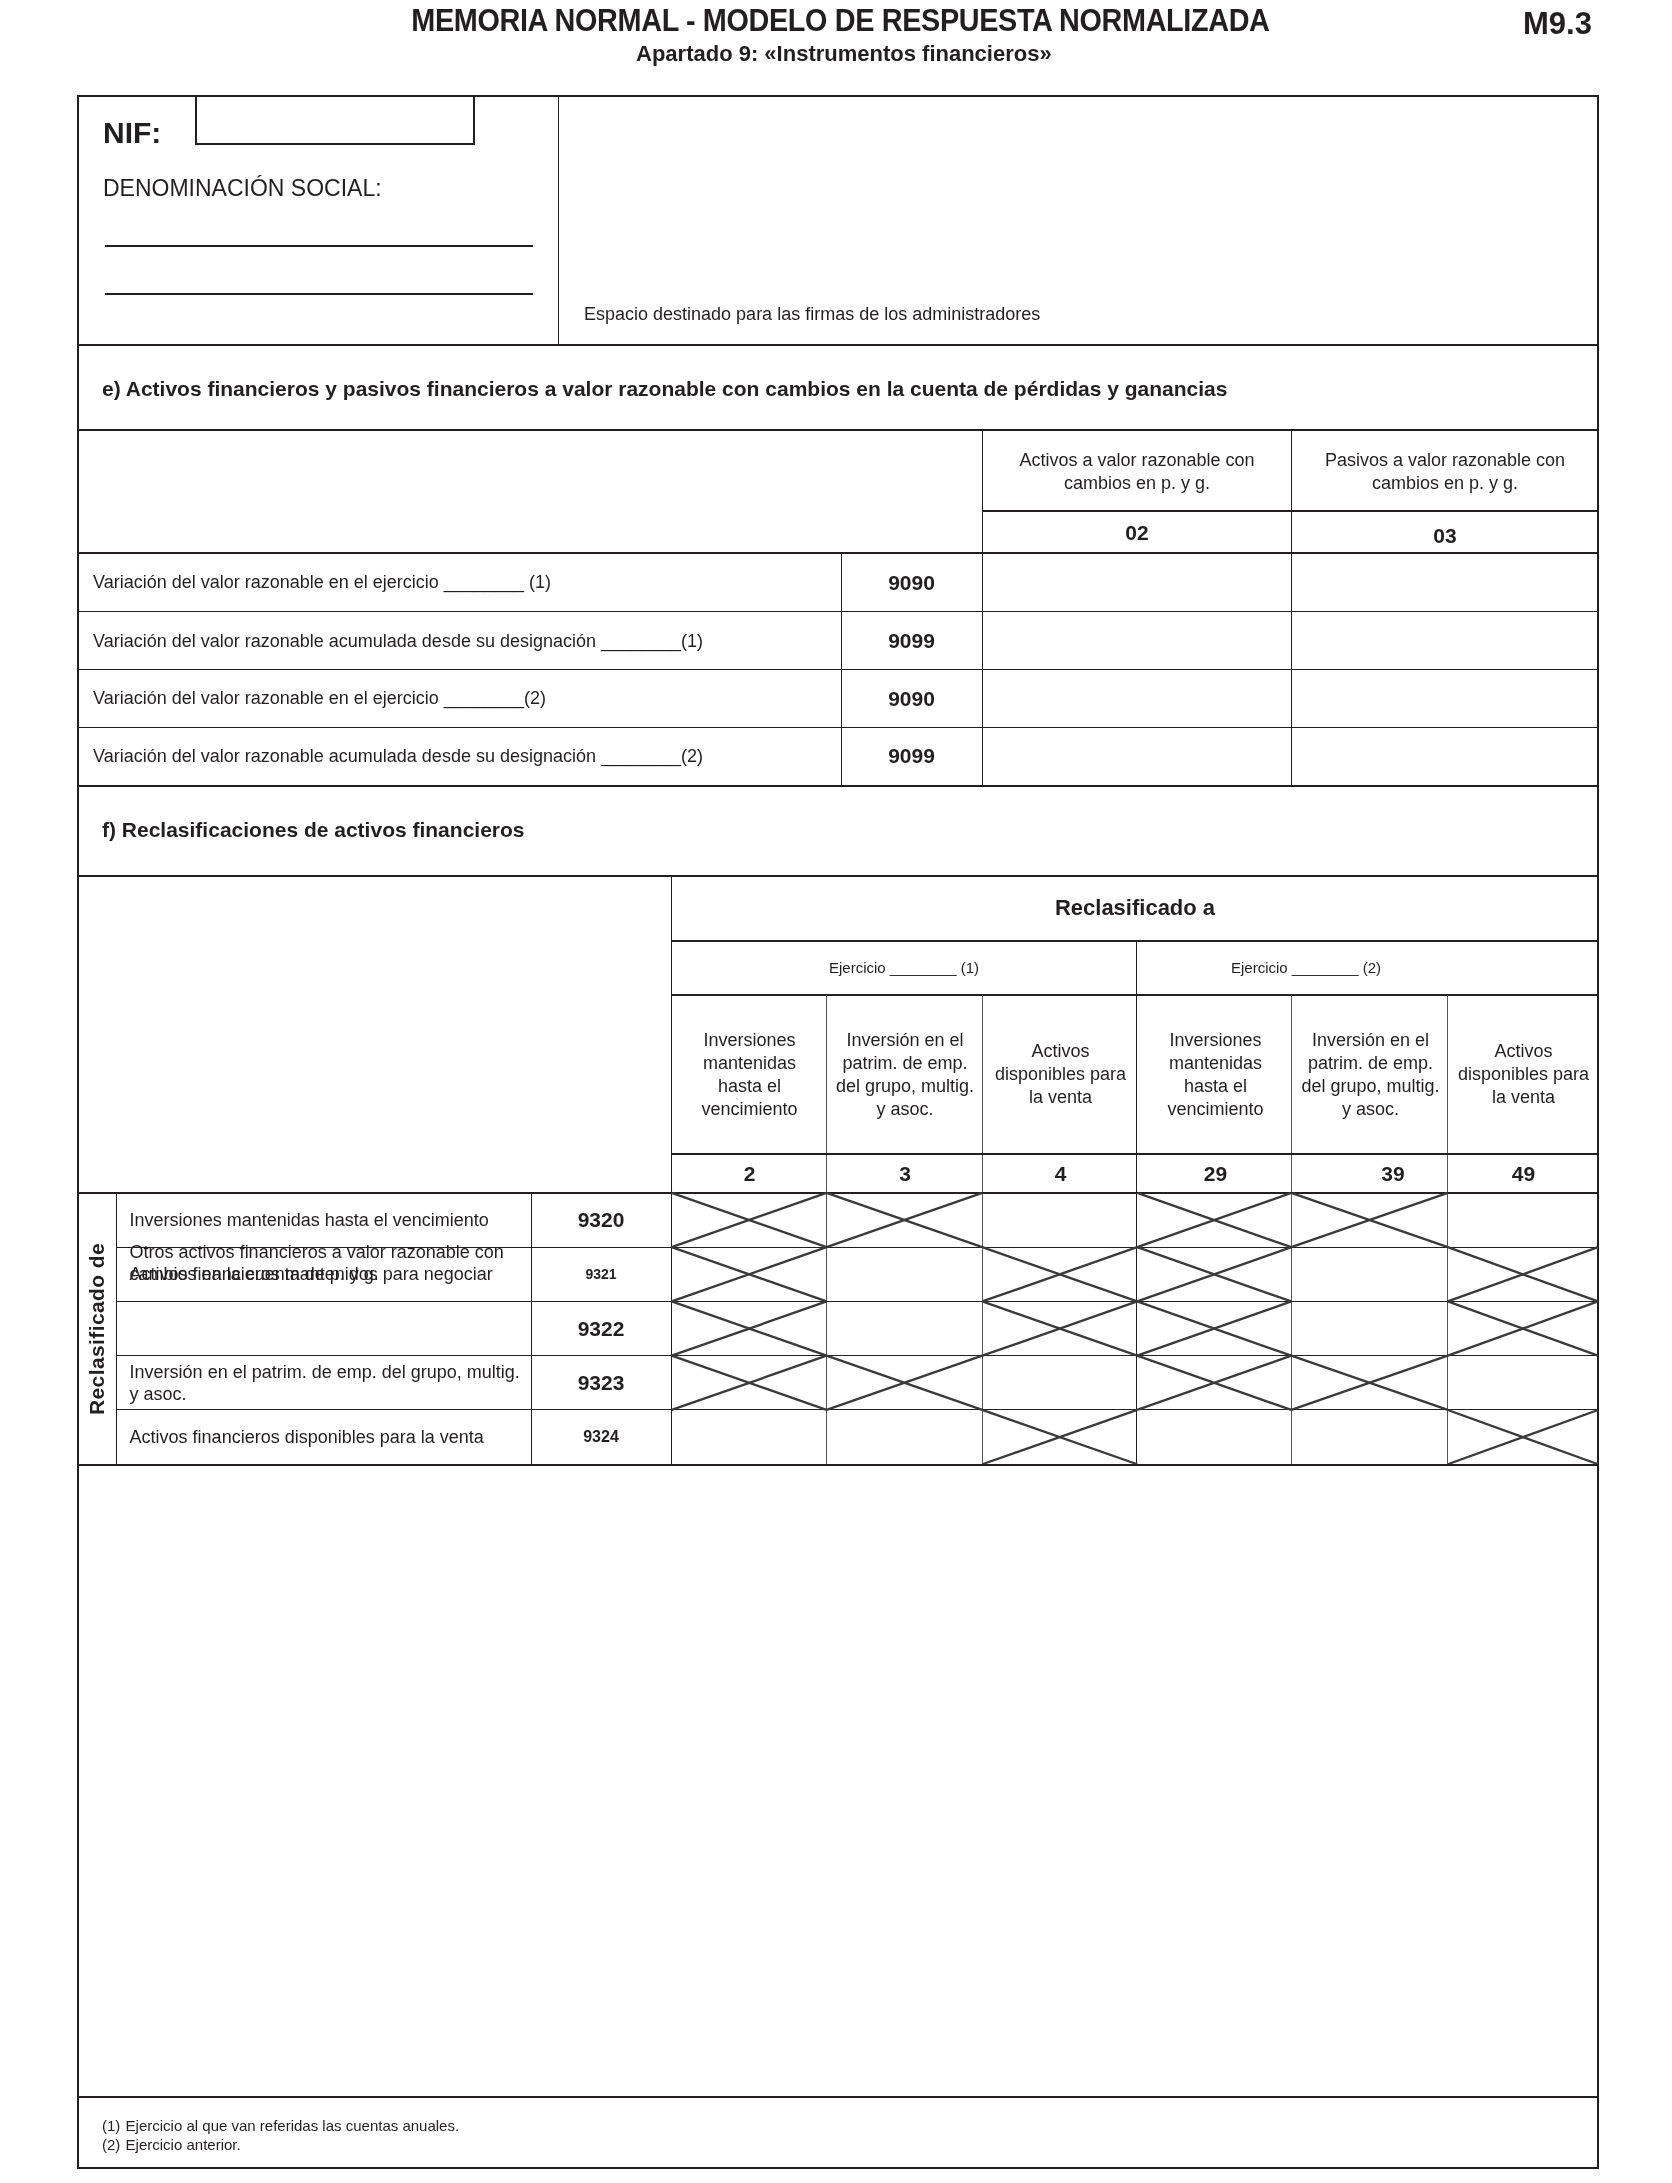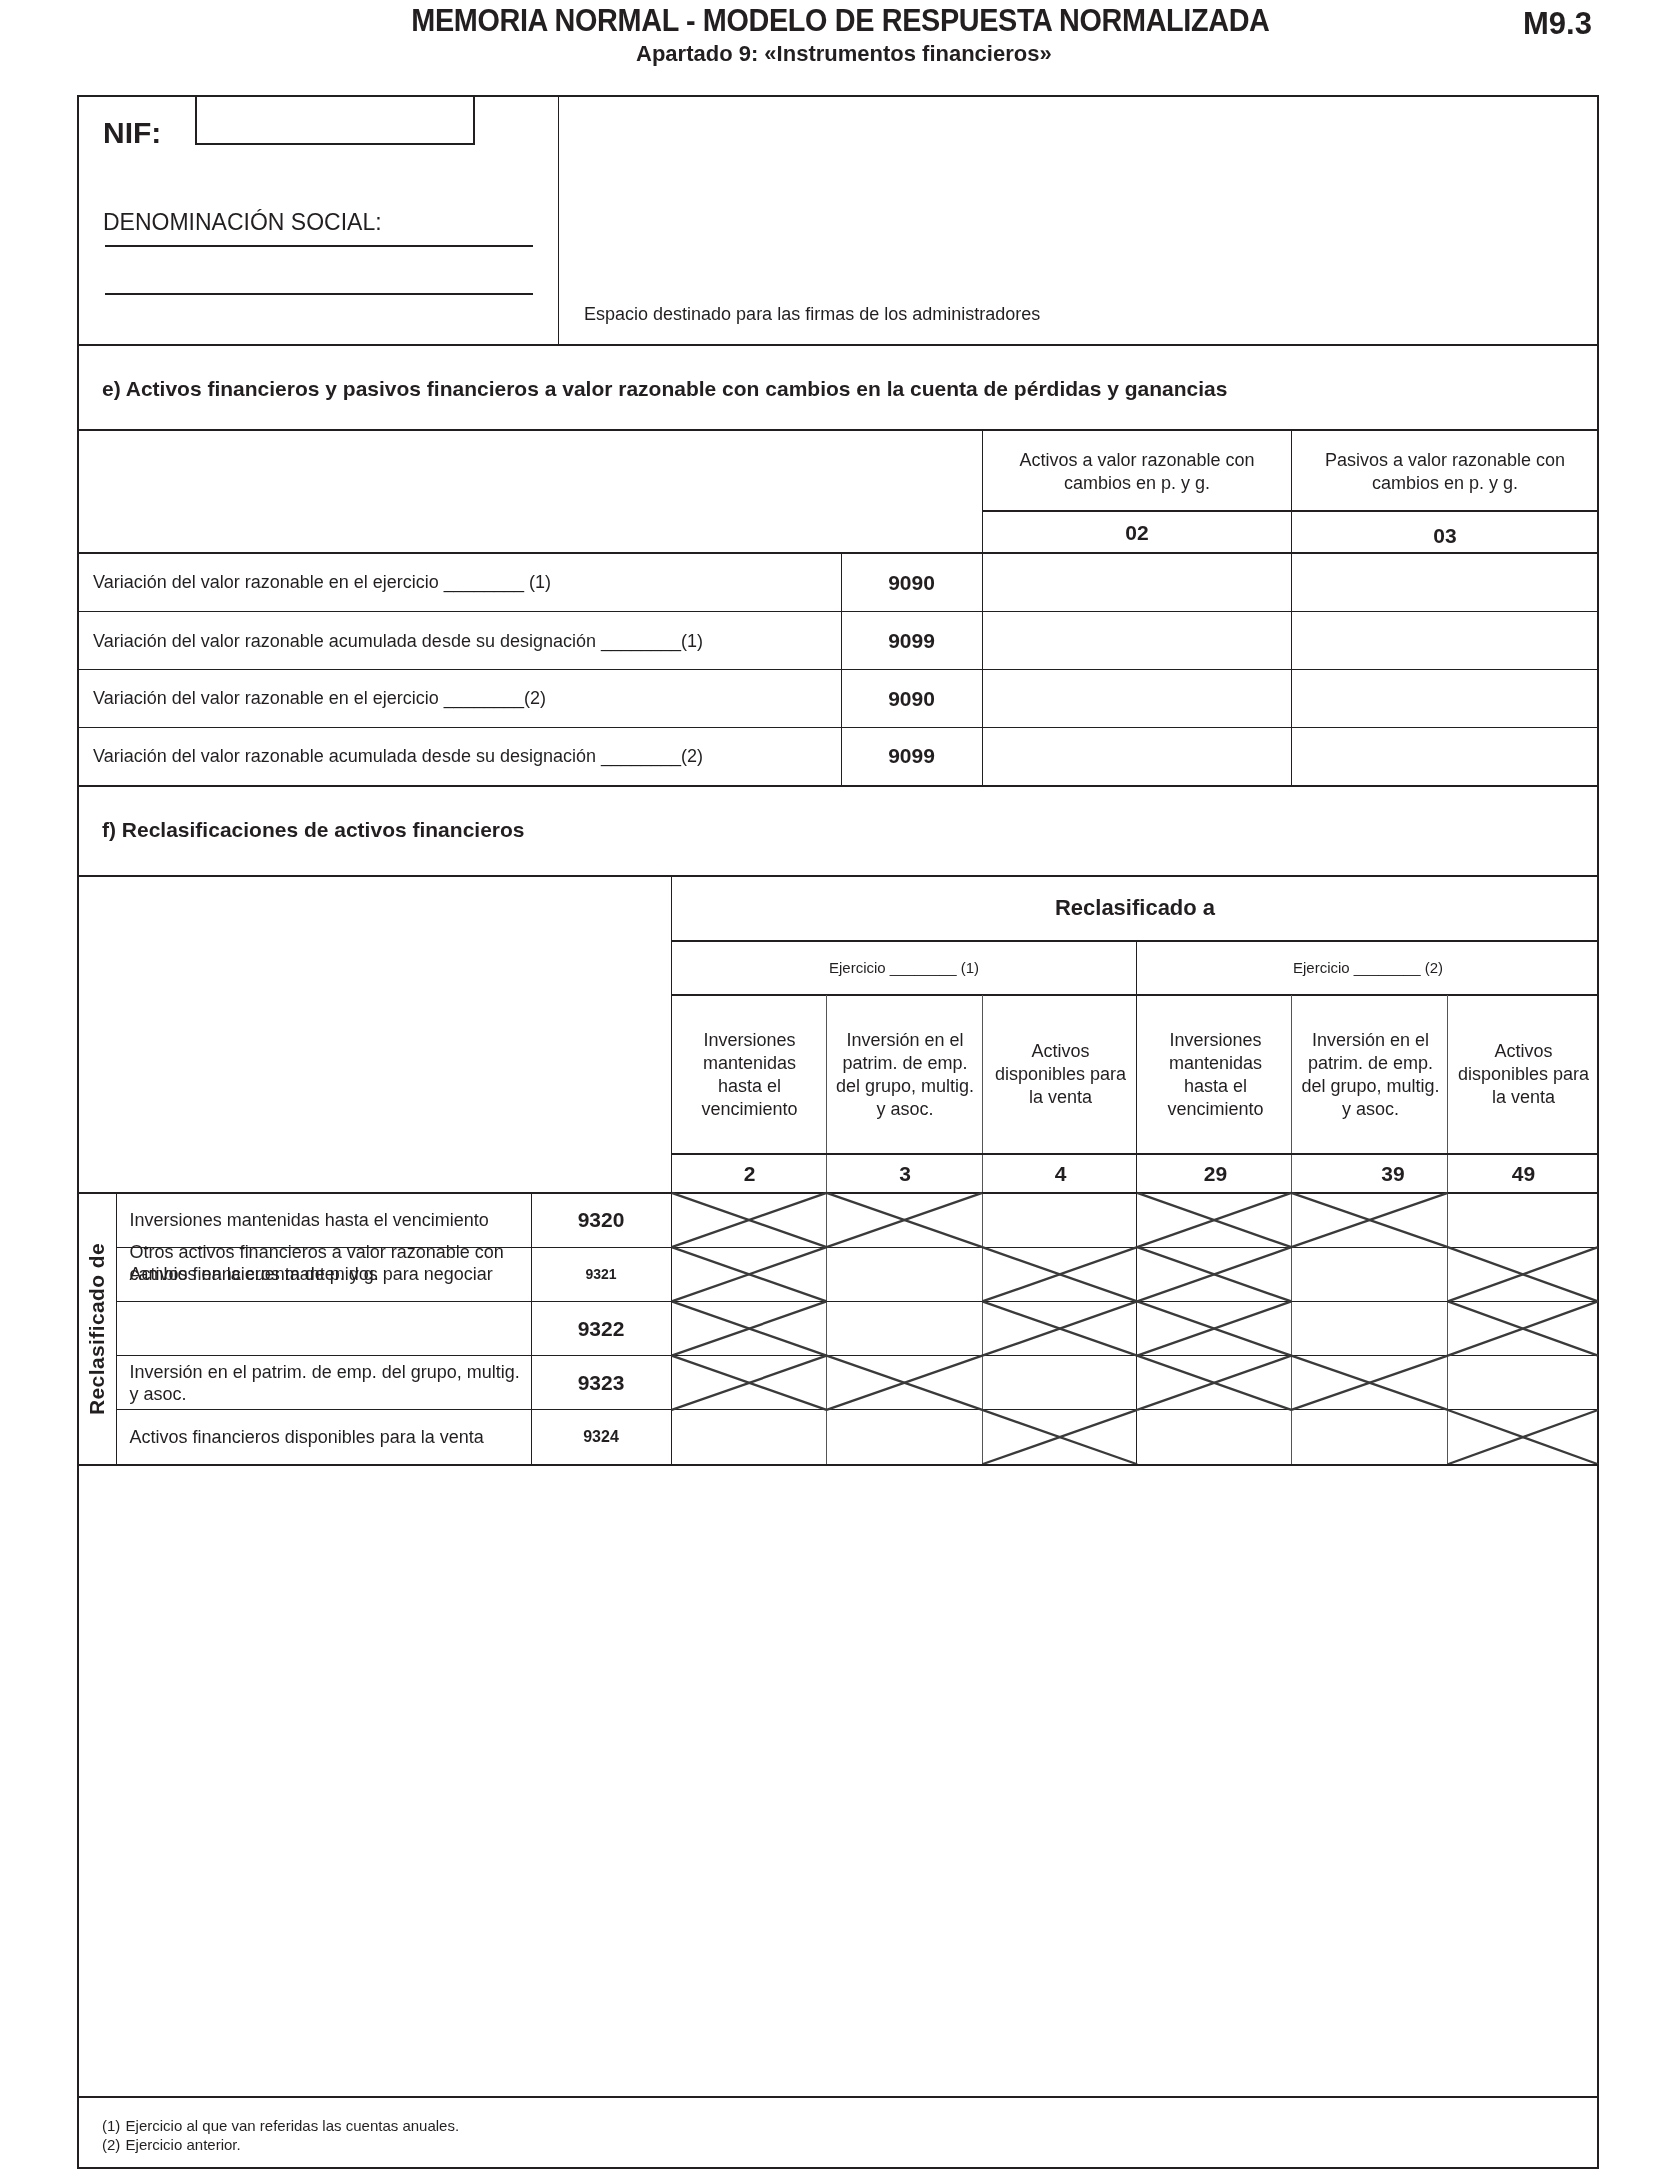--- a/index.html
+++ b/index.html
@@ -29,21 +29,21 @@
 <div class="abs title"><span>MEMORIA NORMAL - MODELO DE RESPUESTA NORMALIZADA</span></div>
 <div class="abs code-top">M9.3</div>
 <div class="abs subtitle">Apartado 9: «Instrumentos financieros»</div>
 
 <div class="abs" style="left:77px; top:95px; width:1522px; height:2074px; border:2.4px solid #231f20;"></div>
 
 <div class="txt bold" style="left:103px; top:116px; font-size:30px;">NIF:</div>
 <div class="input-cell" style="left:195px; top:95px; width:280px; height:50px; border:2.4px solid #231f20; border-top:none;">
   <span></span>
 </div>
-<div class="txt" style="left:103px; top:175px; font-size:23px;margin-top:34px;">DENOMINACIÓN SOCIAL:</div>
+<div class="txt" style="left:103px; top:175px; font-size:23px;">DENOMINACIÓN SOCIAL:</div>
 <div class="input-cell" style="left:105px; top:212px; width:428px; height:35px; border-bottom:2.4px solid #231f20;"></div>
 <div class="input-cell" style="left:105px; top:260px; width:428px; height:35px; border-bottom:2.4px solid #231f20;"></div>
 <div class="vthin" style="left:558px; top:96px; height:249px;"></div>
 <div class="input-cell" style="left:560px; top:98px; width:1037px; height:245px;"></div>
 <div class="txt" style="left:584px; top:304px; font-size:18px;">Espacio destinado para las firmas de los administradores</div>
 <div class="hline" style="left:78px; top:344px; width:1520px;"></div>
 
 <div class="txt bold" style="left:102px; top:377px; font-size:21px;">e) Activos financieros y pasivos financieros a valor razonable con cambios en la cuenta de pérdidas y ganancias</div>
 <div class="hline" style="left:78px; top:429px; width:1520px;"></div>
 
@@ -86,21 +86,21 @@
 
 <div class="hline" style="left:78px; top:785px; width:1520px;"></div>
 <div class="txt bold" style="left:102px; top:818px; font-size:21px;">f) Reclasificaciones de activos financieros</div>
 <div class="hline" style="left:78px; top:875px; width:1520px;"></div>
 
 <div class="vthin" style="left:671px; top:875px; height:590px;"></div>
 <div class="cell-center bold" style="left:672px; top:876px; width:926px; height:64px; font-size:22px;">Reclasificado a</div>
 <div class="hline" style="left:672px; top:940px; width:926px;"></div>
 <div class="vthin" style="left:1136px; top:941px; height:524px;"></div>
 <div class="cell-center" style="left:672px; top:941px; width:464px; height:53px; font-size:15px;">Ejercicio ________ (1)</div>
-<div class="cell-center" style="left:1138px; top:941px; width:460px; height:53px; font-size:15px;">Ejercicio ________ (2)</div>
+<div class="cell-center" style="left:1076px; top:941px; width:460px; height:53px; font-size:15px;">Ejercicio ________ (2)</div>
 <div class="hline" style="left:672px; top:994px; width:926px;"></div>
 
 <div id="f-col-headers">
     <div class="cell-center" style="left:673px; top:996px; width:153px; height:157px; font-size:18px; line-height:23px; padding:0 6.3px;">
       <span style="display:block;">Inversiones mantenidas hasta el vencimiento</span>
     </div>
     <div class="cell-center bold" style="left:673px; top:1155px; width:153px; height:38px; font-size:21px;">2</div>
     <div class="cell-center" style="left:828px; top:996px; width:154px; height:157px; font-size:18px; line-height:23px; padding:0 6.3px;">
       <span style="display:block;">Inversión en el patrim. de emp. del grupo, multig. y asoc.</span>
     </div>

